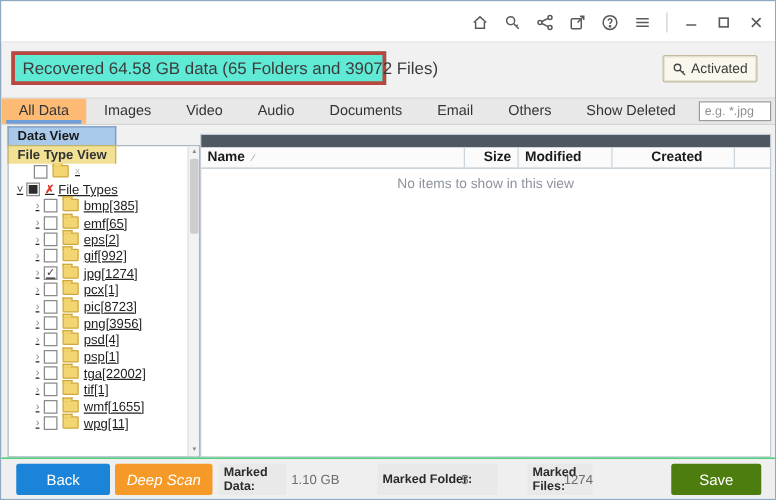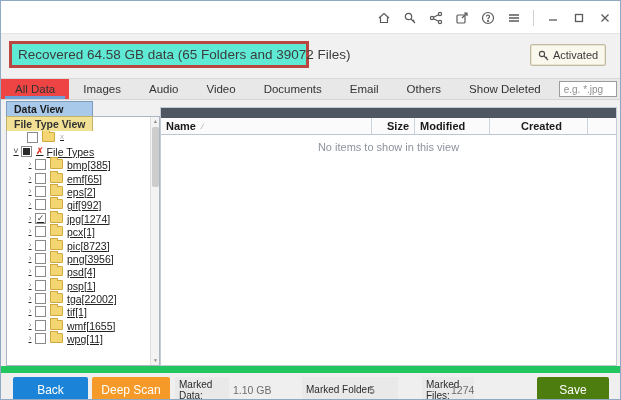--- a/index.html
+++ b/index.html
@@ -33,21 +33,21 @@
     font-size:11px; color:#3a3a3a; box-shadow:0 0 0 1px #e8e4d4 inset;
   }
   
   #filter-row {
     position:absolute; left:0; top:77px; width:100%; height:22px;
     background:#e8e8e8; border-top:1px solid #d9d9d9; border-bottom:1px solid #d5d5d5;
     display:flex; align-items:stretch;
   }
   #filter-tabs { display:flex; align-items:stretch; }
   .ftab { padding:0 14px; font-size:11.5px; color:#333; display:flex; align-items:center; position:relative; cursor:default; white-space:nowrap; }
-  .ftab.active { background:#ef4444; }
+  .ftab.active { background:#fdba74; }
   .ftab.active::after { content:""; position:absolute; left:4px; right:4px; bottom:0; height:3px; background:#6f9fd8; }
   #search-area { display:flex; align-items:center; margin-left:4px; gap:6px; }
   #search-input { width:58px; height:16px; border:1px solid #9b9b9b; background:#fff; font-size:10px; color:#333; padding:0 4px; font-family:"Liberation Sans", sans-serif; }
   #search-input::placeholder { color:#8f8f8f; }
   
   #view-tabs { position:absolute; left:5px; top:100px; display:flex; z-index:3;flex-direction:column; }
   .vtab { height:15px; padding:0 7px; font-size:10.5px; font-weight:bold; display:flex; align-items:center; border:1px solid #9aa7b4; border-bottom:none; }
   .vtab.active { background:#a9c9ea; color:#1a1a1a; border-color:#7e9cbc; }
   .vtab.inactive { background:#f2e194; color:#333; border-color:#c2b36a; }
   
@@ -80,27 +80,27 @@
   #list-header { height:17px; background:#fbfbfb; border-bottom:1px solid #bcc6d0; display:flex; font-size:11px; font-weight:bold; color:#1a1a1a; }
   .hcell { display:flex; align-items:center; padding:0 5px; border-right:1px solid #ccd4dc; }
   .hc-name { width:211px; }
   .hc-size { width:43px; justify-content:flex-end; }
   .hc-mod { width:75px; }
   .hc-created { width:72px;margin-left:26px; }
   .hc-rest { flex:1; border-right:none; }
   .sort-ind { font-size:8px; color:#9aa2aa; margin-left:6px; font-weight:normal; }
   #empty-msg { margin-top:6px; text-align:center; font-size:11px; color:#8d939b; }
   
-  #footer { position:absolute; left:0; bottom:0; width:100%; height:33px; background:#efefef; border-top:7px solid #22c55e; }
+  #footer { position:absolute; left:0; bottom:0; width:100%; height:33px; background:#efefef; border-top:1px solid #22c55e; }
   .btn { position:absolute; top:4px; height:25px; border:none; border-radius:2px; font-size:12px; color:#fff; font-family:"Liberation Sans", sans-serif; display:flex; align-items:center; justify-content:center; cursor:default; }
   #back-btn { left:12px; width:75px; background:#1b84d8; }
-  #deepscan-btn { left:91px; width:78px; background:#f59a28; }
+  #deepscan-btn { left:91px; width:78px; background:#f59a28;font-style:italic; }
   #save-btn { left:536px; width:72px; background:#4d7c0f; }
   .stat-chip { position:absolute; top:4px; height:25px; background:#e9e9e9; display:flex; align-items:center; padding:0 4px; }
-  .stat-label { font-size:10px; font-weight:normal; color:#2b2b2b; line-height:1.1; }
+  .stat-label { font-size:10px; font-weight:bold; color:#2b2b2b; line-height:1.1; }
   .stat-value { position:absolute; top:4px; height:25px; display:flex; align-items:center; font-size:10.5px; color:#6c6c6c;text-align:center; }
   #chip-data { left:174px; width:54px; }
   #chip-folder { left:301px; width:96px; }
   #chip-files { left:421px; width:52px; }
   #val-data { left:232px; }
   #val-folder { left:368px; }
   #val-files { left:450px; }
 </style>
 </head>
 <body>
@@ -174,22 +174,22 @@
         <circle cx="4" cy="4" r="2.6"></circle>
         <path d="M6 6 L10 10 M8 8 L9 7"></path>
       </svg>
     <span>Activated</span>
   </div>
 
   <div id="filter-row">
     <div id="filter-tabs">
         <div class="ftab active">All Data</div>
         <div class="ftab">Images</div>
+        <div class="ftab">Video</div>
         <div class="ftab">Audio</div>
-        <div class="ftab">Video</div>
         <div class="ftab">Documents</div>
         <div class="ftab">Email</div>
         <div class="ftab">Others</div>
         <div class="ftab">Show Deleted</div>
       </div>
     <div id="search-area">
       <input id="search-input" type="text" placeholder="e.g. *.jpg" style="">
 
     </div>
   </div>

